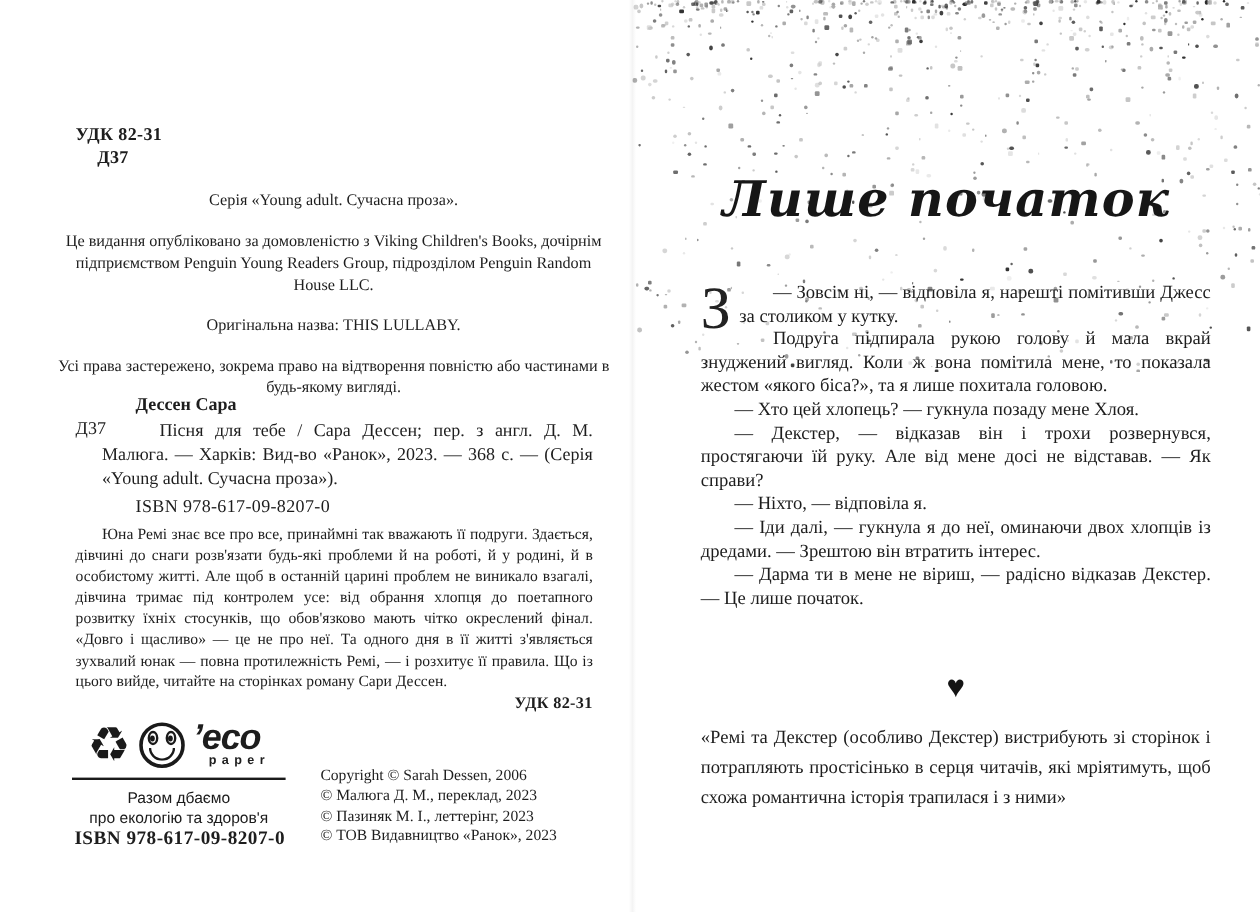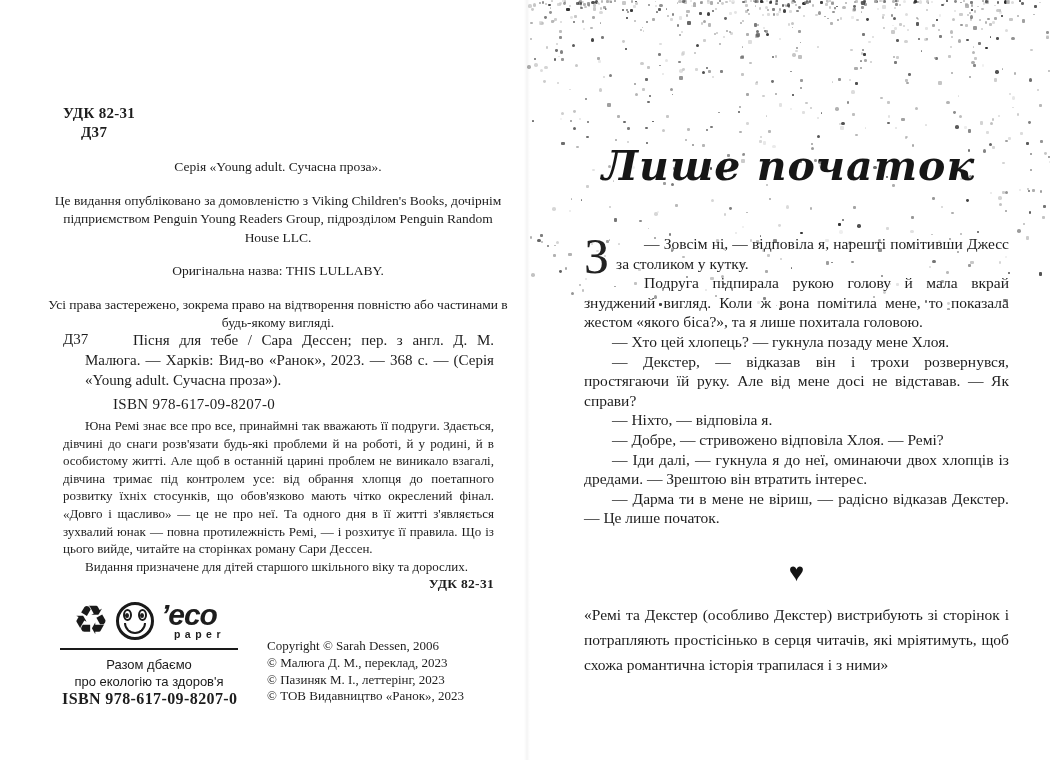--- a/index.html
+++ b/index.html
@@ -176,27 +176,27 @@
     </div>
 
     <div class="front-matter">
       <div>Серія «Young adult. Сучасна проза».</div>
       <div>Це видання опубліковано за домовленістю з Viking Children's Books, дочірнім підприємством Penguin Young Readers Group, підрозділом Penguin Random House LLC.</div>
       <div>Оригінальна назва: THIS LULLABY.</div>
       <div>Усі права застережено, зокрема право на відтворення повністю або частинами в будь-якому вигляді.</div>
     </div>
 
     <div class="catalog">
+      <div class="catalog-author">Дессен Сара</div>
       <div class="catalog-entry-wrap">
         <span class="catalog-code">Д37</span>
         <p class="catalog-entry">Пісня для тебе / Сара Дессен; пер. з англ. Д. М. Малюга. — Харків: Вид-во «Ранок», 2023. — 368 с. — (Серія «Young adult. Сучасна проза»).</p>
       </div>
       <div class="catalog-isbn">ISBN 978-617-09-8207-0</div>
       <p class="catalog-annotation">Юна Ремі знає все про все, принаймні так вважають її подруги. Здається, дівчині до снаги розв'язати будь-які проблеми й на роботі, й у родині, й в особистому житті. Але щоб в останній царині проблем не виникало взагалі, дівчина тримає під контролем усе: від обрання хлопця до поетапного розвитку їхніх стосунків, що обов'язково мають чітко окреслений фінал. «Довго і щасливо» — це не про неї. Та одного дня в її житті з'являється зухвалий юнак — повна протилежність Ремі, — і розхитує її правила. Що із цього вийде, читайте на сторінках роману Сари Дессен.</p>
-      <p class="audience-note">Видання призначене для дітей старшого шкільного віку та дорослих.</p>
       <div class="udk-footer">УДК 82-31</div>
     </div>
 
     <div class="eco-badge">
       <div class="eco-icons">
         <span class="recycle-icon">♻</span>
         <span class="smiley">
           <span class="eye left">
               <span class="pupil"></span>
             </span>
@@ -1014,21 +1014,20 @@
 
     <div class="chapter-title">Лише початок</div>
 
     <div class="body-text">
       <p class="opening"><span class="dropcap">З</span></p>
       <p>— Зовсім ні, — відповіла я, нарешті помітивши Джесс за столиком у кутку.</p>
       <p>Подруга підпирала рукою голову й мала вкрай знуджений вигляд. Коли ж вона помітила мене, то показала жестом «якого біса?», та я лише похитала головою.</p>
       <p>— Хто цей хлопець? — гукнула позаду мене Хлоя.</p>
       <p>— Декстер, — відказав він і трохи розвернувся, простягаючи їй руку. Але від мене досі не відставав. — Як справи?</p>
       <p>— Ніхто, — відповіла я.</p>
-      <p>— Добре, — стривожено відповіла Хлоя. — Ремі?</p>
       <p>— Іди далі, — гукнула я до неї, оминаючи двох хлопців із дредами. — Зрештою він втратить інтерес.</p>
       <p>— Дарма ти в мене не віриш, — радісно відказав Декстер. — Це лише початок.</p>
     </div>
 
     <div class="lower-block">
       <div class="heart-icon">♥</div>
       <p class="review-quote">«Ремі та Декстер (особливо Декстер) вистрибують зі сторінок і потрапляють простісінько в серця читачів, які мріятимуть, щоб схожа романтична історія трапилася і з ними»</p>
     </div>
   </div>
 

